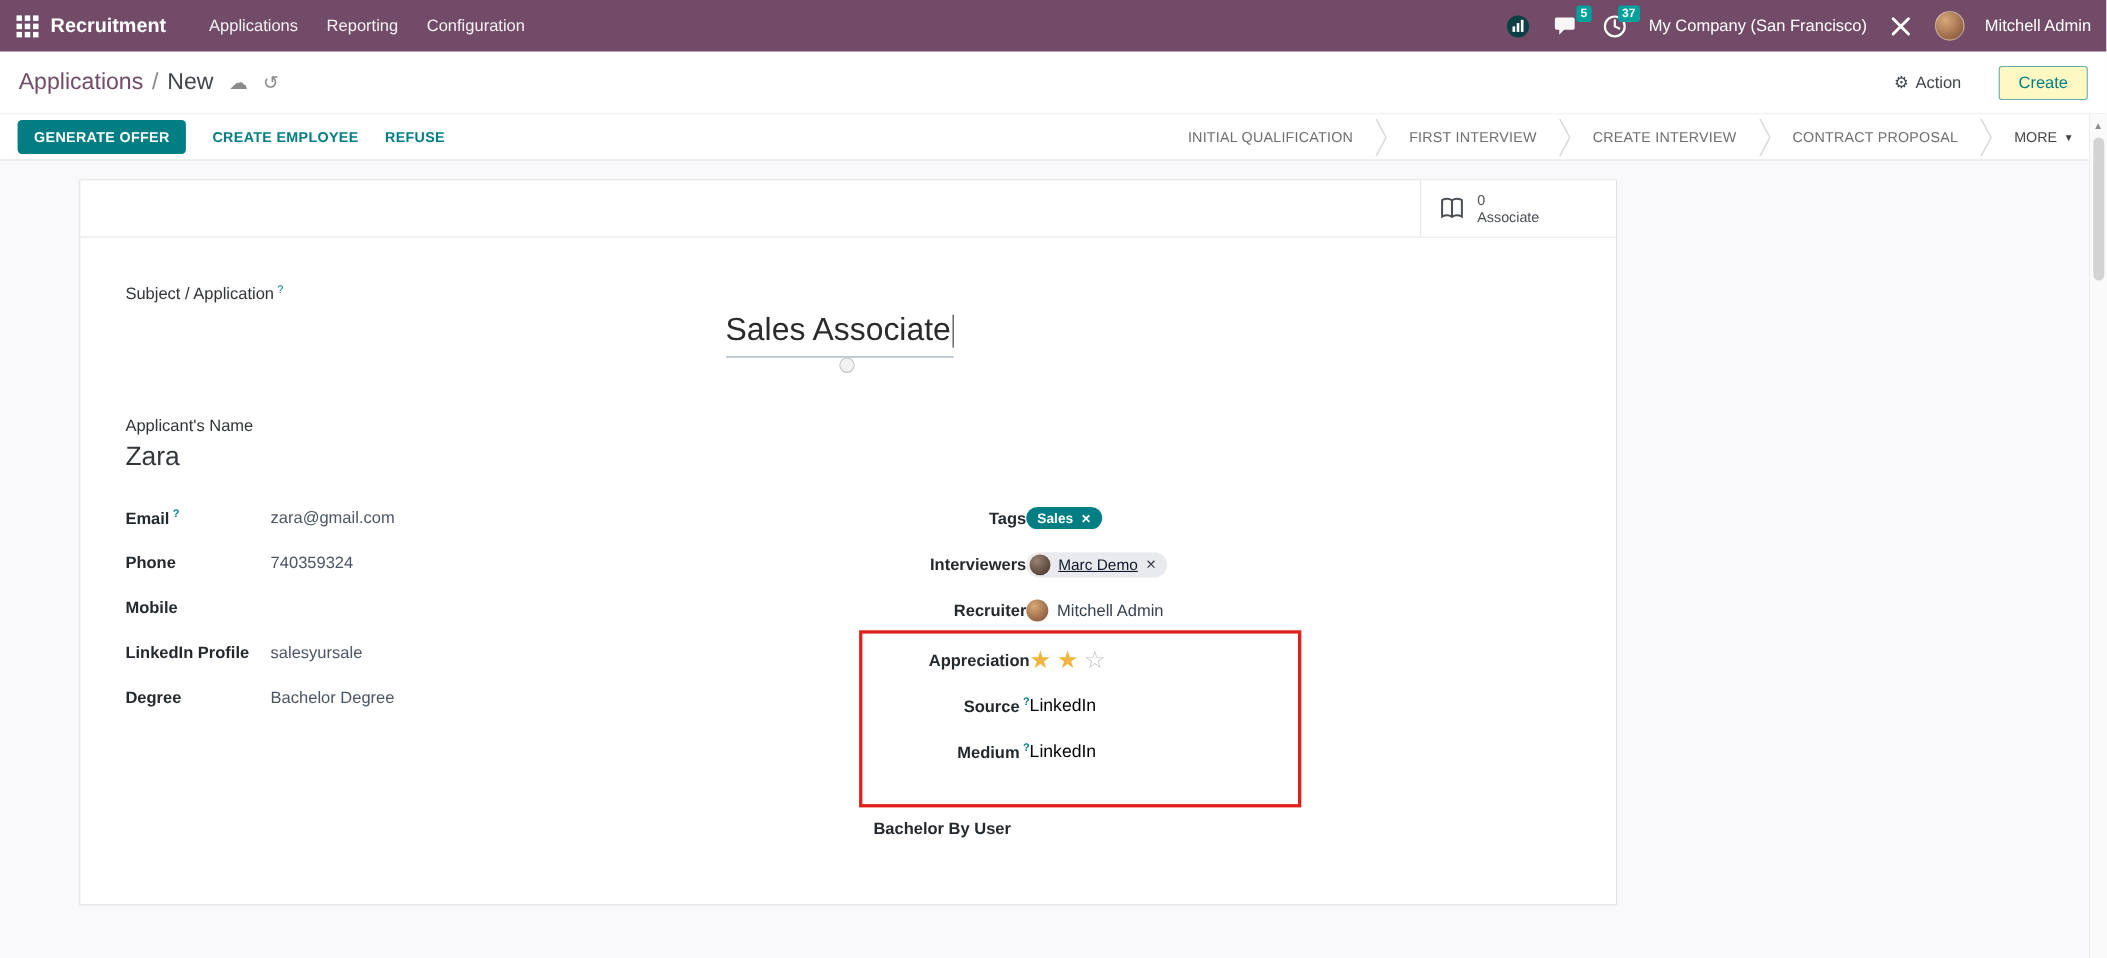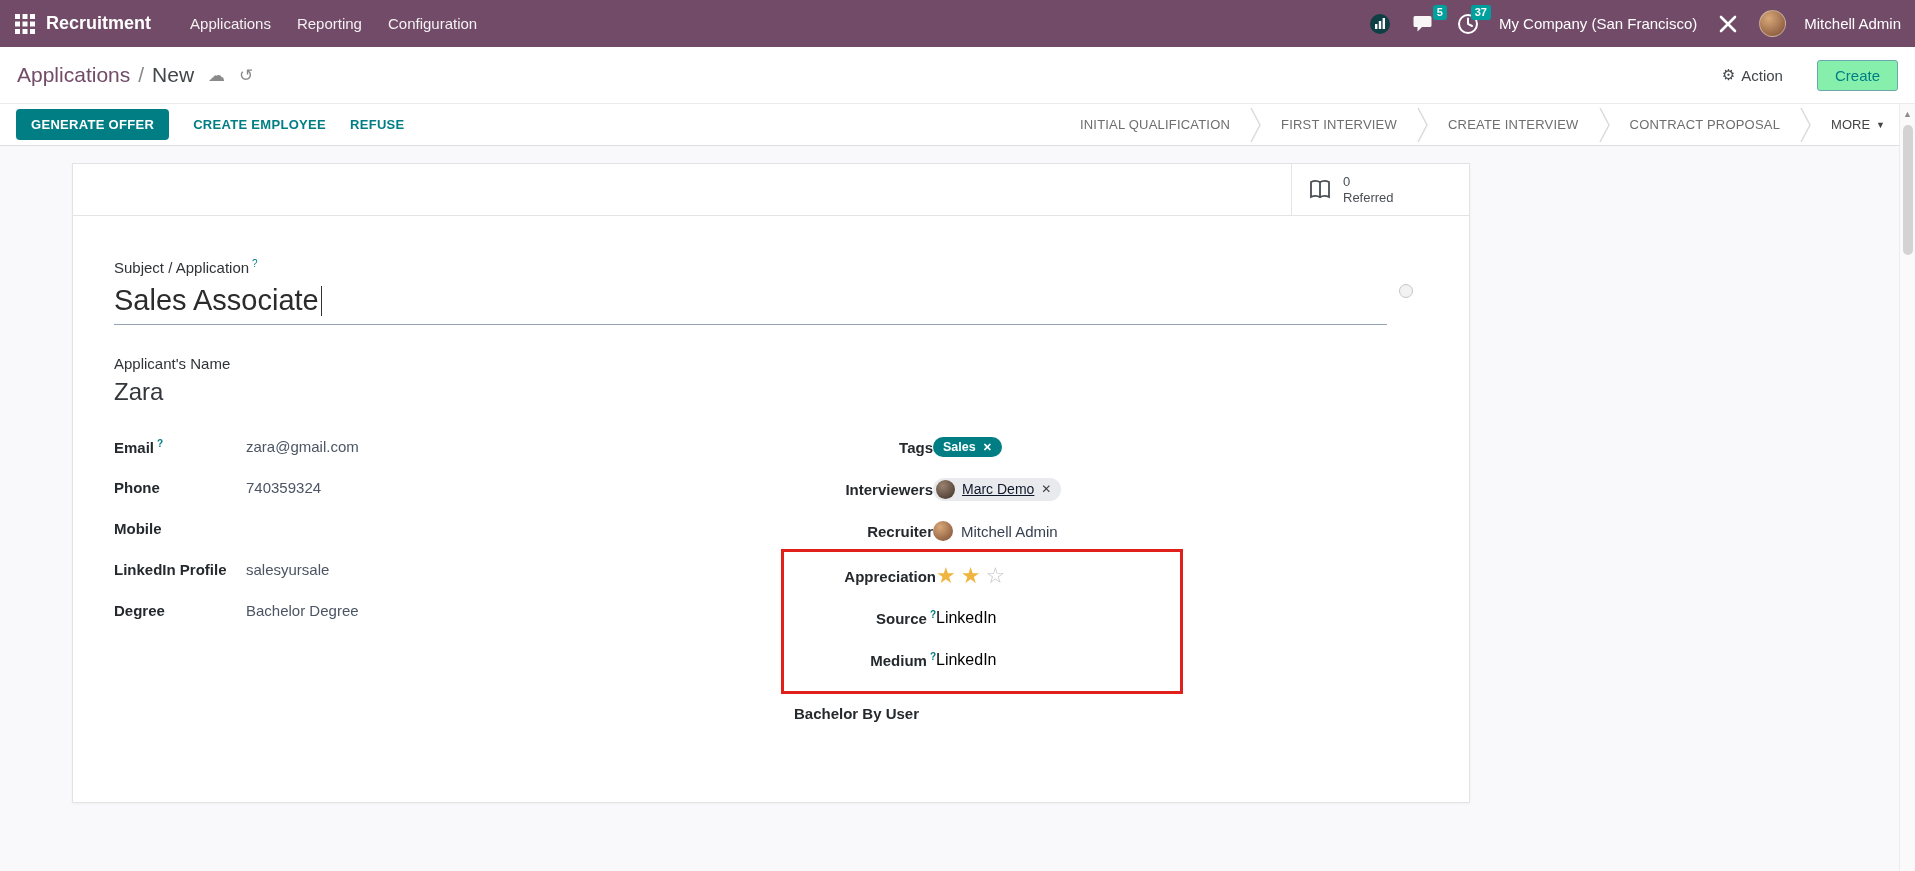--- a/index.html
+++ b/index.html
@@ -25,21 +25,21 @@
   .control-panel { height:57px; background:#fff; display:flex; align-items:center;
     padding:0 17px; border-bottom:1px solid #ececec; }
   .breadcrumb { font-size:21px; display:flex; align-items:baseline; gap:8px; }
   .breadcrumb .parent { color:#714B67; cursor:pointer; }
   .breadcrumb .sep { color:#888; }
   .breadcrumb .current { color:#41464b; }
   .cp-icon { color:#8a8a8a; font-size:17px; margin-left:14px; cursor:pointer; }
   .cp-right { margin-left:auto; display:flex; align-items:center; }
   .action-menu { display:flex; align-items:center; gap:6px; color:#41464b; font-size:15px; cursor:pointer; }
   .action-menu .gear { font-size:15px; color:#41464b; }
-  .create-btn { margin-left:34px; background:#86efac; border:1px solid #69a9ac; color:#017E84;
+  .create-btn { margin-left:34px; background:#fef9c3; border:1px solid #69a9ac; color:#017E84;
     font-size:15px; padding:6px 17px; border-radius:3px; cursor:pointer; }
 
   
   .statusbar { height:42px; background:#fff; border-bottom:1px solid #dedede;
     display:flex; align-items:center; padding:0 16px; }
   .btn-primary { background:#017E84; color:#fff; border:none; font-size:13px; font-weight:700;
     letter-spacing:.3px; padding:8px 15px; margin-right:12px; cursor:pointer; border-radius:4px; }
   .btn-link { background:none; border:none; color:#017E84; font-size:13px; font-weight:700;
     letter-spacing:.3px; padding:8px 12px; cursor:pointer; }
   .stages { margin-left:auto; display:flex; align-items:center; }
@@ -56,21 +56,21 @@
     box-shadow:0 1px 3px rgba(0,0,0,.04); min-height:640px; }
   .sheet-header { height:52px; border-bottom:1px solid #e4e4e4; display:flex; justify-content:flex-end; }
   .contracts-btn { width:178px; border-left:1px solid #e4e4e4; display:flex; align-items:center;
     gap:11px; padding:0 16px; cursor:pointer; background:#fff; }
   .contracts-text { display:flex; flex-direction:column; font-size:13px; color:#4a4f54; line-height:16px; }
 
   .sheet-body { padding:42px 56px 40px 41px; position:relative; }
   .field-label-sm { font-size:15px; color:#303337; }
   .help-sup { color:#017E84; font-size:10px; vertical-align:super; margin-left:3px; cursor:help; }
 
-  .subject-row { display:flex; align-items:flex-start; margin-top:8px; }
+  .subject-row { display:flex; align-items:center; margin-top:8px;flex-direction:column; }
   .subject-line { flex:1; border-bottom:1px solid #94a3b3; padding-bottom:7px;
     display:flex; align-items:center; cursor:text; }
   .subject-value { font-size:29px; color:#2b2b2b; }
   .text-caret { display:inline-block; width:1px; height:30px; background:#333; margin-left:2px; }
   .kanban-circle { width:14px; height:14px; border:1px solid #c6c6c6; border-radius:50%;
     background:#f2f2f2; margin-left:12px; margin-bottom:10px; flex:none; cursor:pointer; }
 
   .applicant-block { margin-top:30px; }
   .applicant-value { font-size:24px; color:#33373b; margin-top:6px; cursor:text; }
 
@@ -90,21 +90,21 @@
   .tag-x { font-size:11px; cursor:pointer; }
   .m2o-pill { display:inline-flex; align-items:center; gap:7px; background:#e8eaed;
     border-radius:13px; padding:2px 10px 2px 3px; cursor:pointer; }
   .m2o-pill .avatar { width:19px; height:19px; background:radial-gradient(circle at 35% 30%, #9a8270, #3c2e25); }
   .m2o-pill .name { font-size:14px; color:#0f172a; text-decoration:underline; }
   .m2o-pill .x { font-size:12px; color:#3c4043; cursor:pointer; }
   .recruiter-val { display:inline-flex; align-items:center; gap:8px; cursor:pointer; }
   .recruiter-val .avatar { width:20px; height:20px; }
   .recruiter-val .name { font-size:15px; color:#374151; }
 
-  .red-box { border:3px solid #E0201B; width:402px; margin-left:-13px; padding:11px 0 2px 13px;
+  .red-box { border:3px solid #E0201B; width:402px; margin-left:-13px; padding:11px 0 18px 13px;
     margin-top:-11px; margin-bottom:6px; }
   .stars { display:flex; gap:5px; font-size:22px; line-height:22px; cursor:pointer; }
   .star-filled { color:#F0B541; }
   .star-empty { color:#c3c3c3; }
 
   
   .scrollbar { position:fixed; top:104px; right:0; bottom:0; width:16px; background:#fafafa;
     border-left:1px solid #ececec; }
   .scroll-arrow { display:block; text-align:center; font-size:9px; color:#8d8d8d; padding-top:5px; cursor:pointer; }
   .scroll-thumb { width:10px; height:130px; background:#d3d3d3; border-radius:5px; margin:6px auto 0; cursor:grab; }
@@ -229,21 +229,21 @@
 
     <div class="sheet-header">
       <div class="contracts-btn">
         <span>
           <svg width="24" height="22" viewBox="0 0 24 22">
             <path d="M3 3 C6 1.5 9.5 1.5 12 3.2 C14.5 1.5 18 1.5 21 3 V18 C18 16.5 14.5 16.5 12 18.2 C9.5 16.5 6 16.5 3 18 Z M12 3.2 V18.2" fill="none" stroke="#4a4f54" stroke-width="1.8"></path>
           </svg>
         </span>
         <span class="contracts-text">
           <span>0</span>
-          <span>Referred</span>
+          <span>Associate</span>
         </span>
       </div>
     </div>
 
     <div class="sheet-body">
 
       <div class="field-label-sm">
         <span>Subject / Application</span><span class="help-sup">?</span>
       </div>
 

